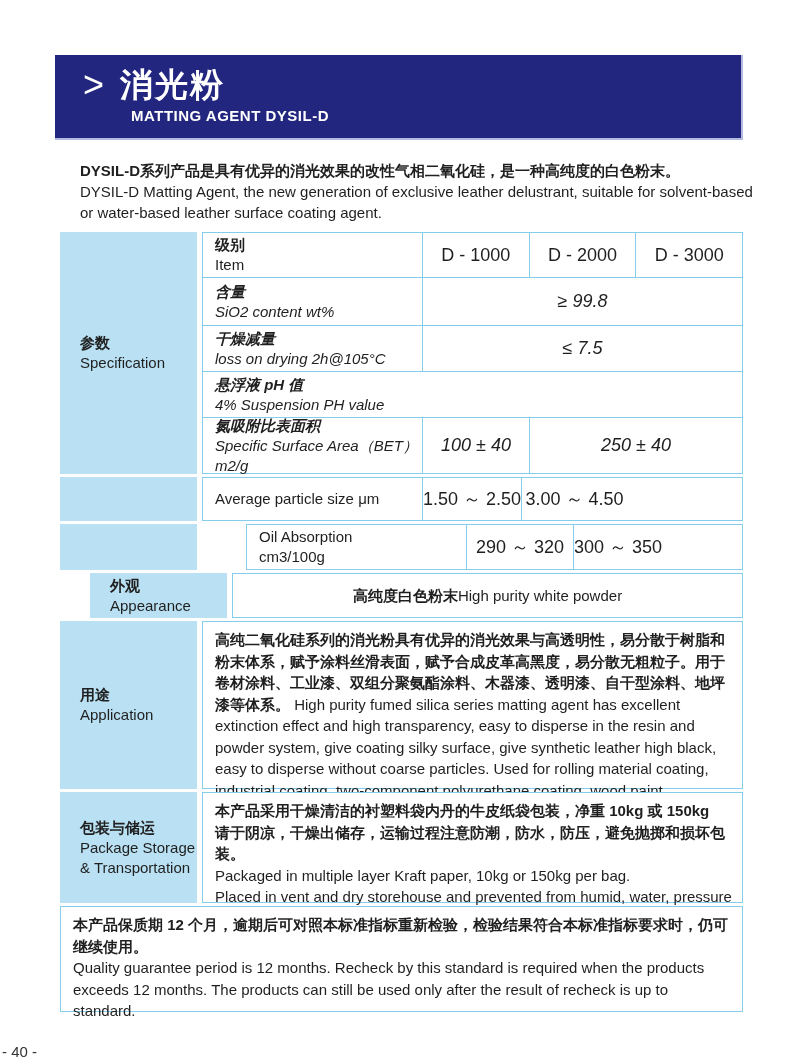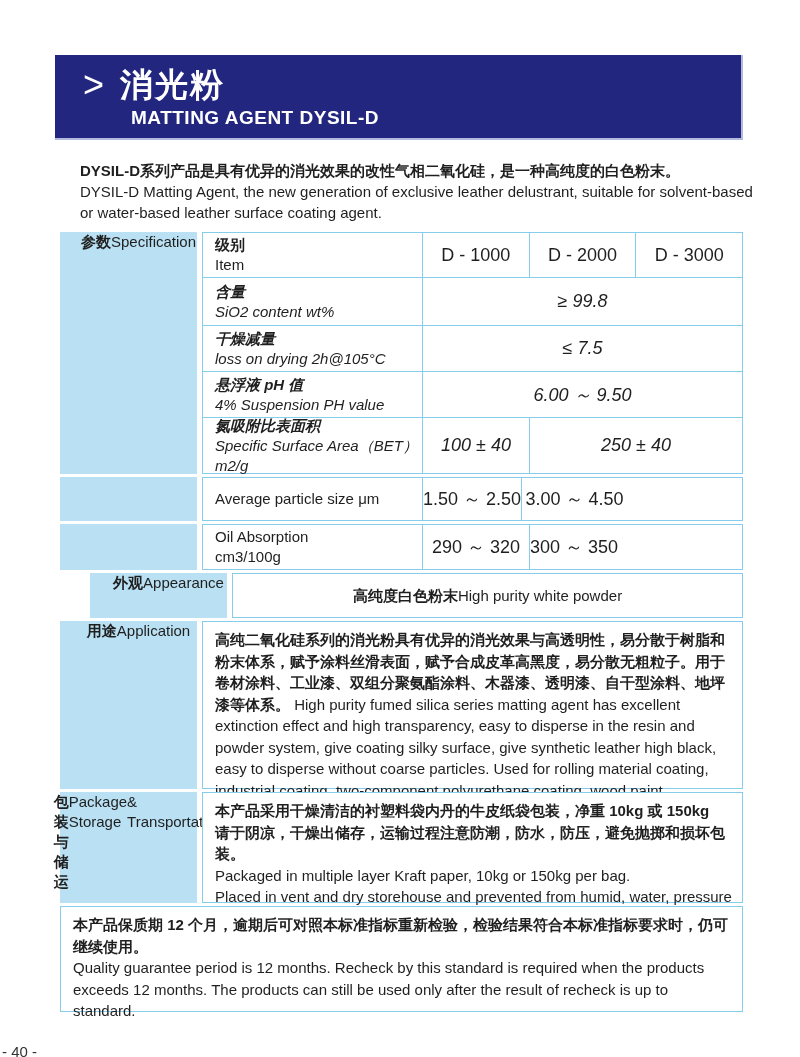--- a/index.html
+++ b/index.html
@@ -12,30 +12,30 @@
   
   .banner {
     position:absolute; left:55px; top:55px; width:688px; height:85px;
     background:#22267f;
     border-right:2px solid #b3bae0; border-bottom:2px solid #b3bae0;
     color:#ffffff; padding:10px 0 0 28px;
   }
   .banner-row1 { display:flex; align-items:center; }
   .banner-arrow { font-size:36px; font-weight:400; line-height:40px; }
   .banner-title-zh { font-size:33px; font-weight:bold; margin-left:16px; line-height:40px; letter-spacing:2px; }
-  .banner-title-en { font-size:19px; font-weight:bold; margin-left:48px; margin-top:2px; letter-spacing:0.5px; }
+  .banner-title-en { font-size:15px; font-weight:bold; margin-left:48px; margin-top:2px; letter-spacing:0.5px; }
   
   .intro { position:absolute; left:80px; top:160px; width:678px; font-size:15px; line-height:21px; }
   .intro .zh { font-weight:600; }
   
   .spec-table { position:absolute; left:60px; top:232px; width:683px; }
   .section { display:flex; margin-bottom:3px; }
   .left-cell {
     width:137px; min-width:137px; background:#b9e1f3; margin-right:5px;
-    display:flex; flex-direction:row; justify-content:center;
+    display:flex; flex-direction:column; justify-content:center;
     padding-left:20px; font-size:15px; line-height:20px;
   }
   .left-cell .zh { font-weight:600; }
   .main { flex:1; border:1px solid #86cdec; background:#ffffff; }
   .trow { display:flex; }
   .trow + .trow { border-top:1px solid #86cdec;font-style:italic; }
   .lbl {
     width:219px; min-width:219px; display:flex; flex-direction:column;
     justify-content:center; padding-left:12px; font-size:15px; line-height:20px;
   }
@@ -51,21 +51,21 @@
     display:flex; flex-direction:row; align-items:center; justify-content:center;
     font-size:15px; line-height:21px; height:100%;
   }
   .center-cell .zh { font-weight:600; }
   .para { padding:7px 10px 7px 12px; font-size:15px; line-height:21.5px; }
   .para .zh { font-weight:600; word-break:break-all; }
   .s-particle .main, .s-oil .main { display:flex; }
   
   .s-spec  .left-cell { }
   .s-particle, .s-particle .left-cell { height:44px; }
-  .s-oil, .s-oil .left-cell { height:46px; }
+  .s-oil, .s-oil .left-cell { height:46px;gap:44px; }
   .s-appear, .s-appear .left-cell { height:45px;margin-left:15px; }
   .s-app, .s-app .left-cell { height:168px; }
   .s-pack, .s-pack .left-cell { height:111px; }
   .s-shelf, .s-shelf .left-cell { height:106px; }
   
   .page-num { position:absolute; left:2px; top:1043px; font-size:15px; color:#333; }
 </style>
 </head>
 <body>
 
@@ -111,21 +111,20 @@
           <div class="zh">干燥减量</div>
           <div>loss on drying  2h@105°C</div>
         </div>
         <div class="val v-flex">≤ 7.5</div>
       </div>
       <div class="trow h46">
         <div class="lbl">
           <div class="zh">悬浮液 pH 值</div>
           <div>4% Suspension PH value</div>
         </div>
-        <div class="val v-flex">6.00 ～ 9.50</div>
       </div>
       <div class="trow h56">
         <div class="lbl">
           <div class="zh">氮吸附比表面积</div>
           <div>Specific Surface Area（BET）</div>
           <div>m2/g</div>
         </div>
         <div class="val v-fix">100 ± 40</div>
         <div class="val v-flex">250 ± 40</div>
       </div>

